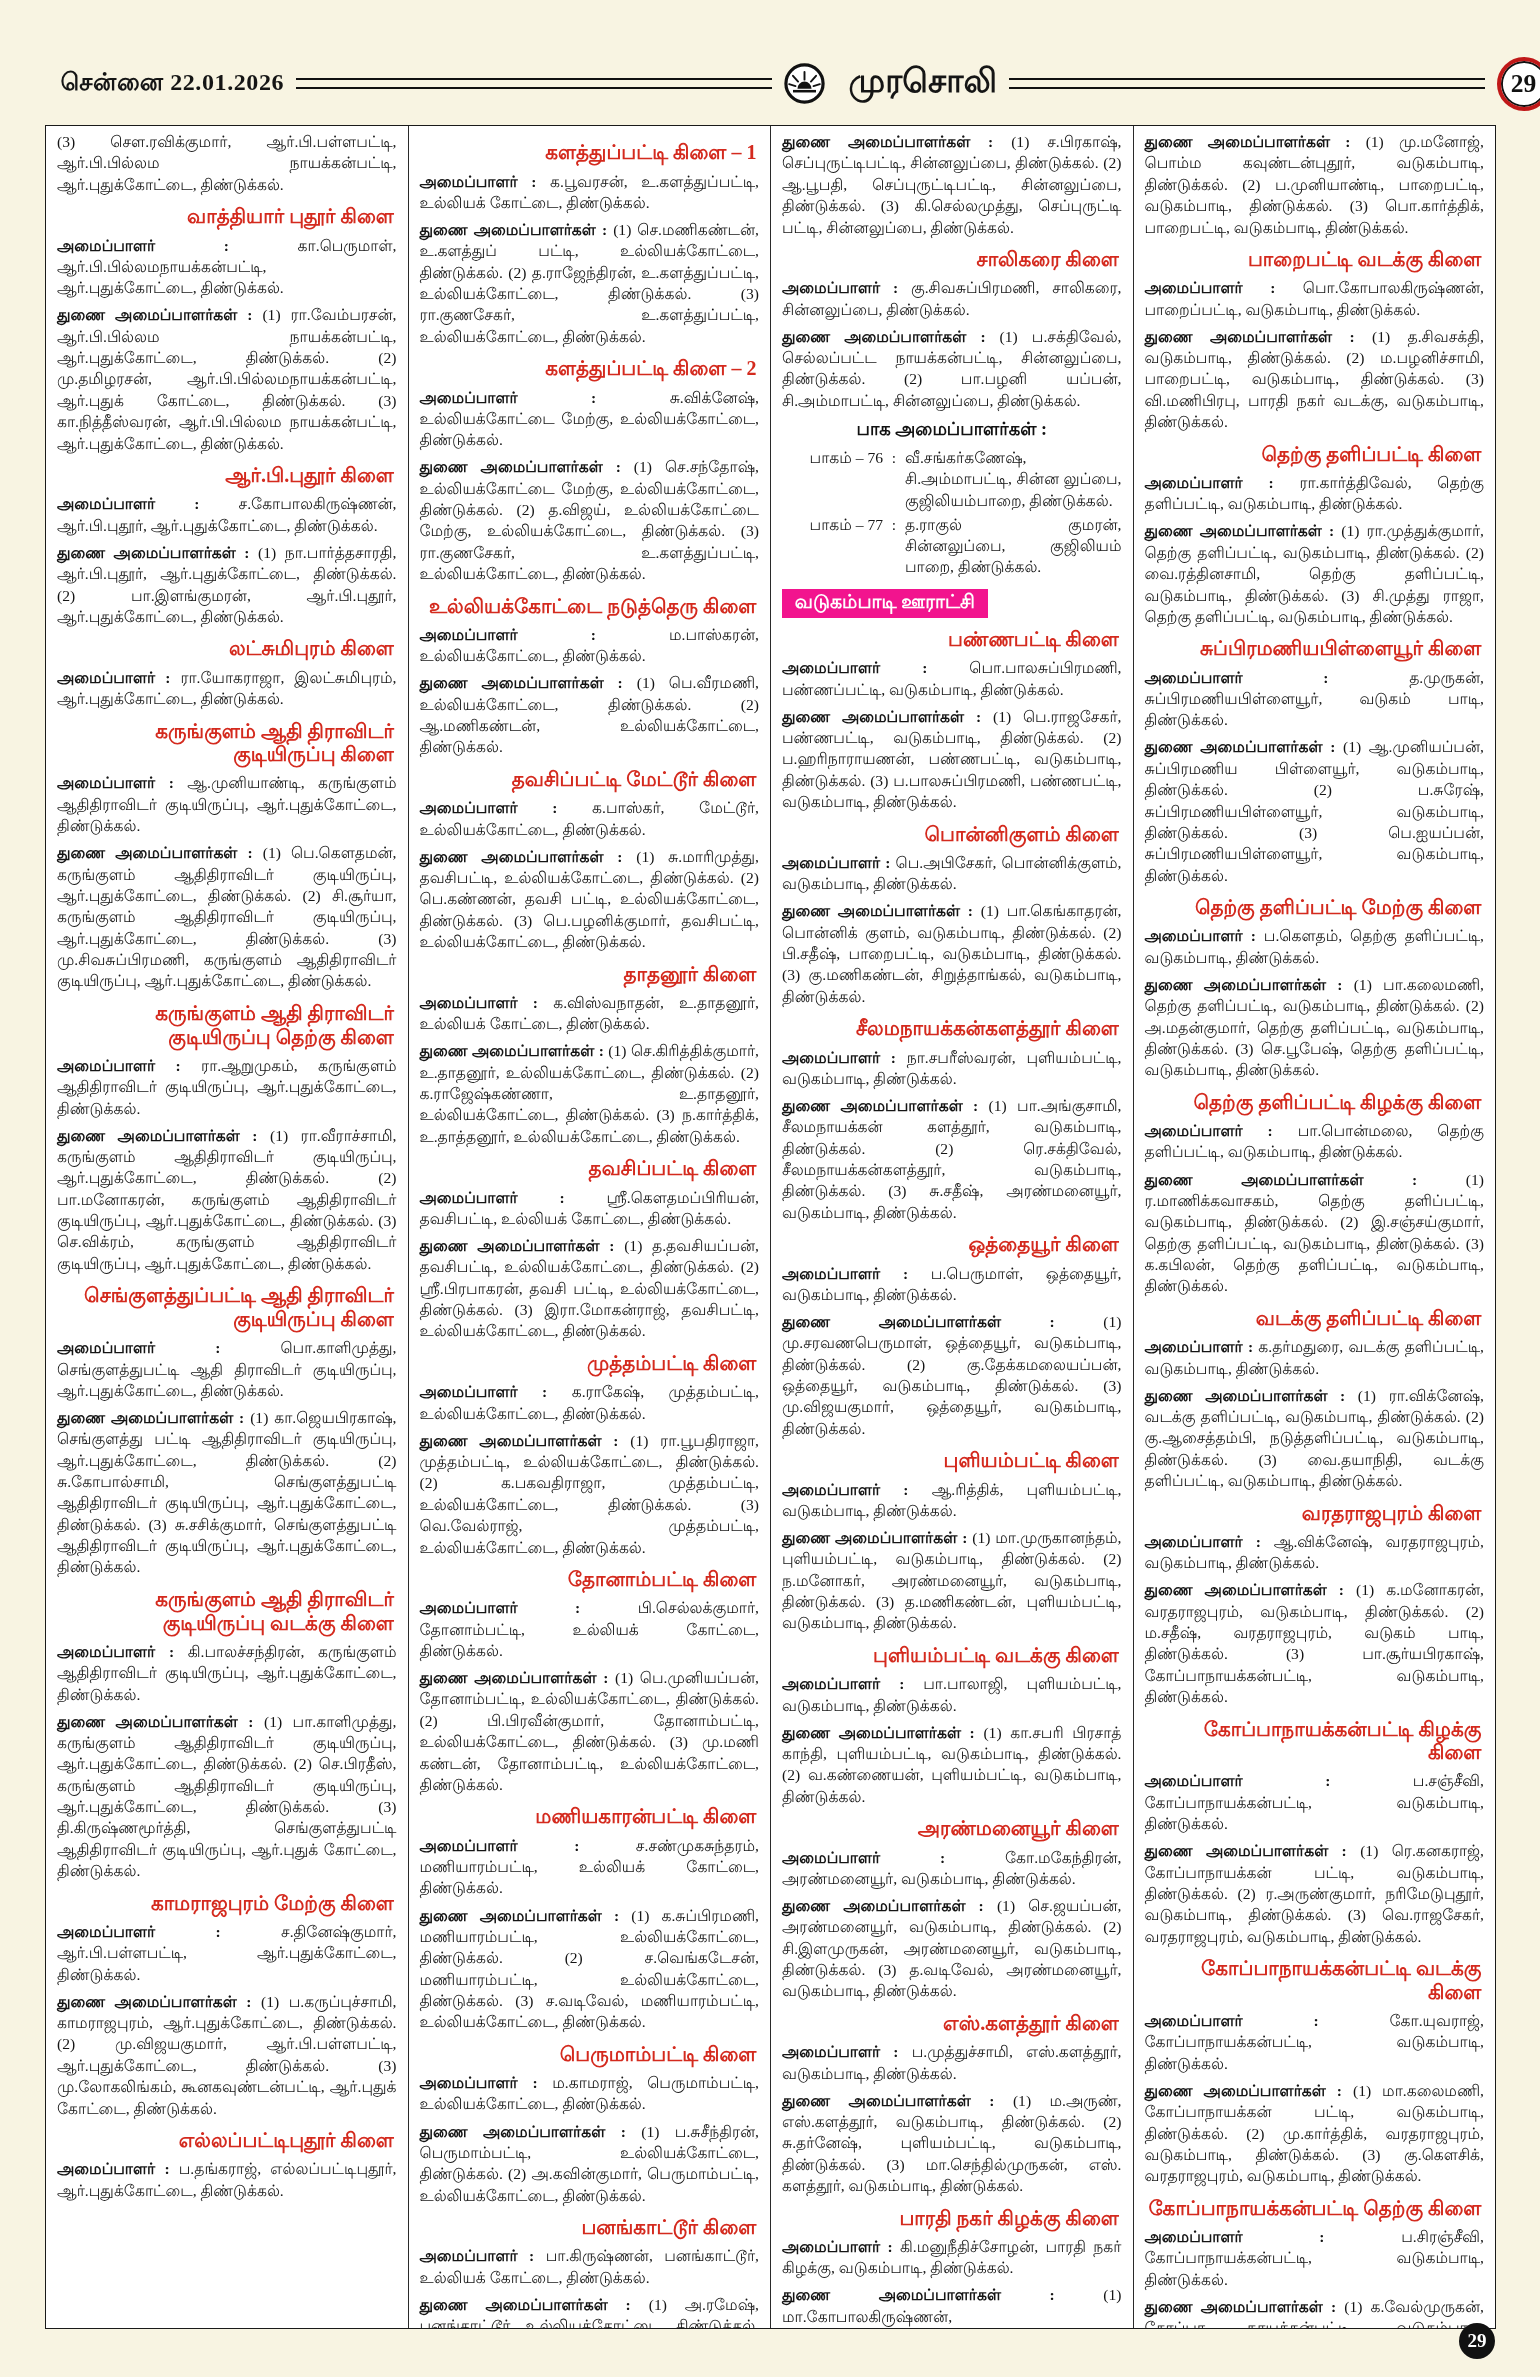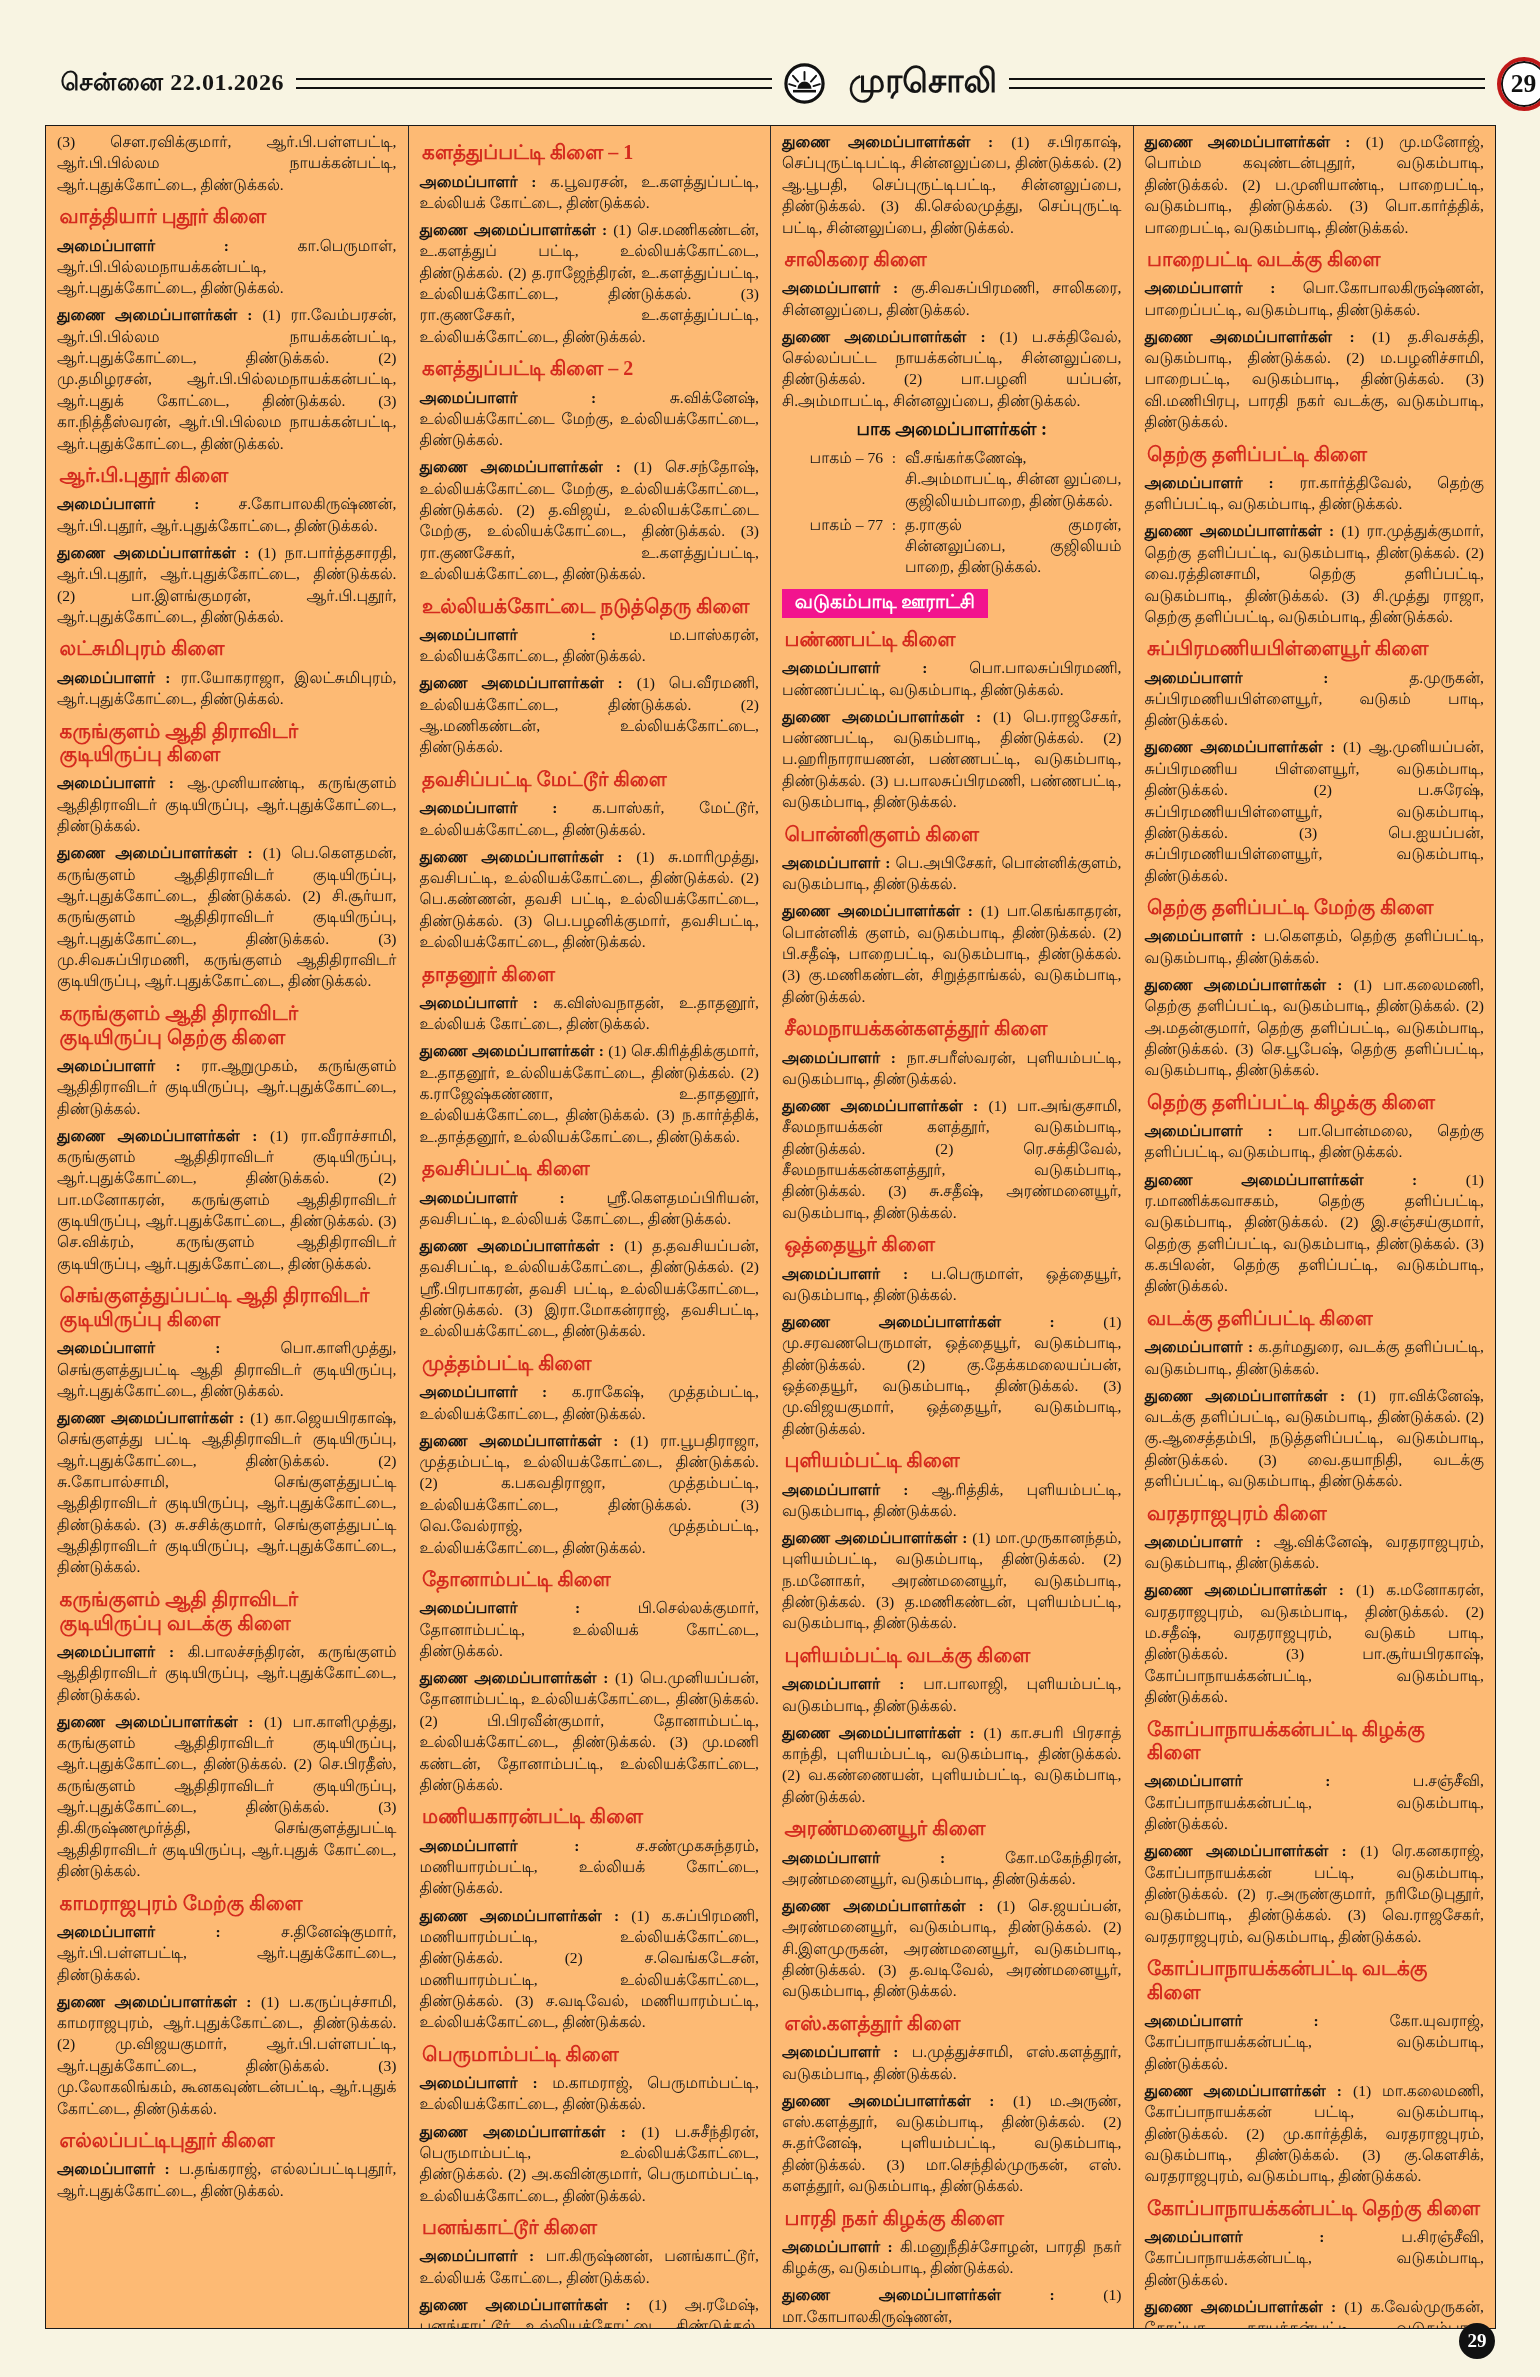--- a/index.html
+++ b/index.html
@@ -20,29 +20,29 @@
   .mh-title{font-size:33px;font-weight:bold;}
   .mh-pagenum{
     width:46px;height:46px;border-radius:50%;
     border:4.5px solid #c01818;background:#fff;color:#111;
     display:flex;align-items:center;justify-content:center;
     font-size:25.5px;font-weight:bold;flex:0 0 auto;box-shadow:0 0 0 1.9px #111 inset;
   }
   
   .sheet{
     position:absolute;left:45px;top:125px;width:1451px;height:2204px;
-    border:1.9px solid #1a1a1a;background:#fdba74;box-sizing:border-box;
+    border:1.9px solid #1a1a1a;background:#ffffff;box-sizing:border-box;
     display:flex;
   }
   .col{
     flex:1 1 0;padding:5.1px 11px 6.4px;box-sizing:border-box;
     overflow:hidden;border-right:1.3px solid #2a2a2a;
   }
   .col:last-child{border-right:none;}
-  .bh{color:#d42a1e;font-weight:bold;text-align:left;font-size:20px;line-height:1.18;margin:10.2px 2.6px 5.7px;}
+  .bh{color:#d42a1e;font-weight:bold;text-align:right;font-size:20px;line-height:1.18;margin:10.2px 2.6px 5.7px;}
   .sh{color:#111;font-weight:bold;text-align:center;font-size:18px;margin:7.7px 0 5.1px;}
   .bp{font-size:15.6px;line-height:1.37;text-align:justify;margin:0 0 5.7px;}
   .bp b{font-weight:bold;}
   .parts{margin:0 0 5.1px;}
   .prow{display:flex;font-size:15.6px;line-height:1.37;margin:0 0 2.6px;}
   .pl{flex:0 0 101px;white-space:nowrap;text-align:right;}
   .pc{flex:0 0 22px;text-align:center;}
   .pt{flex:1;text-align:justify;}
   .hlwrap{text-align:left;margin:11.5px 0 6.4px;}
   .hl{

